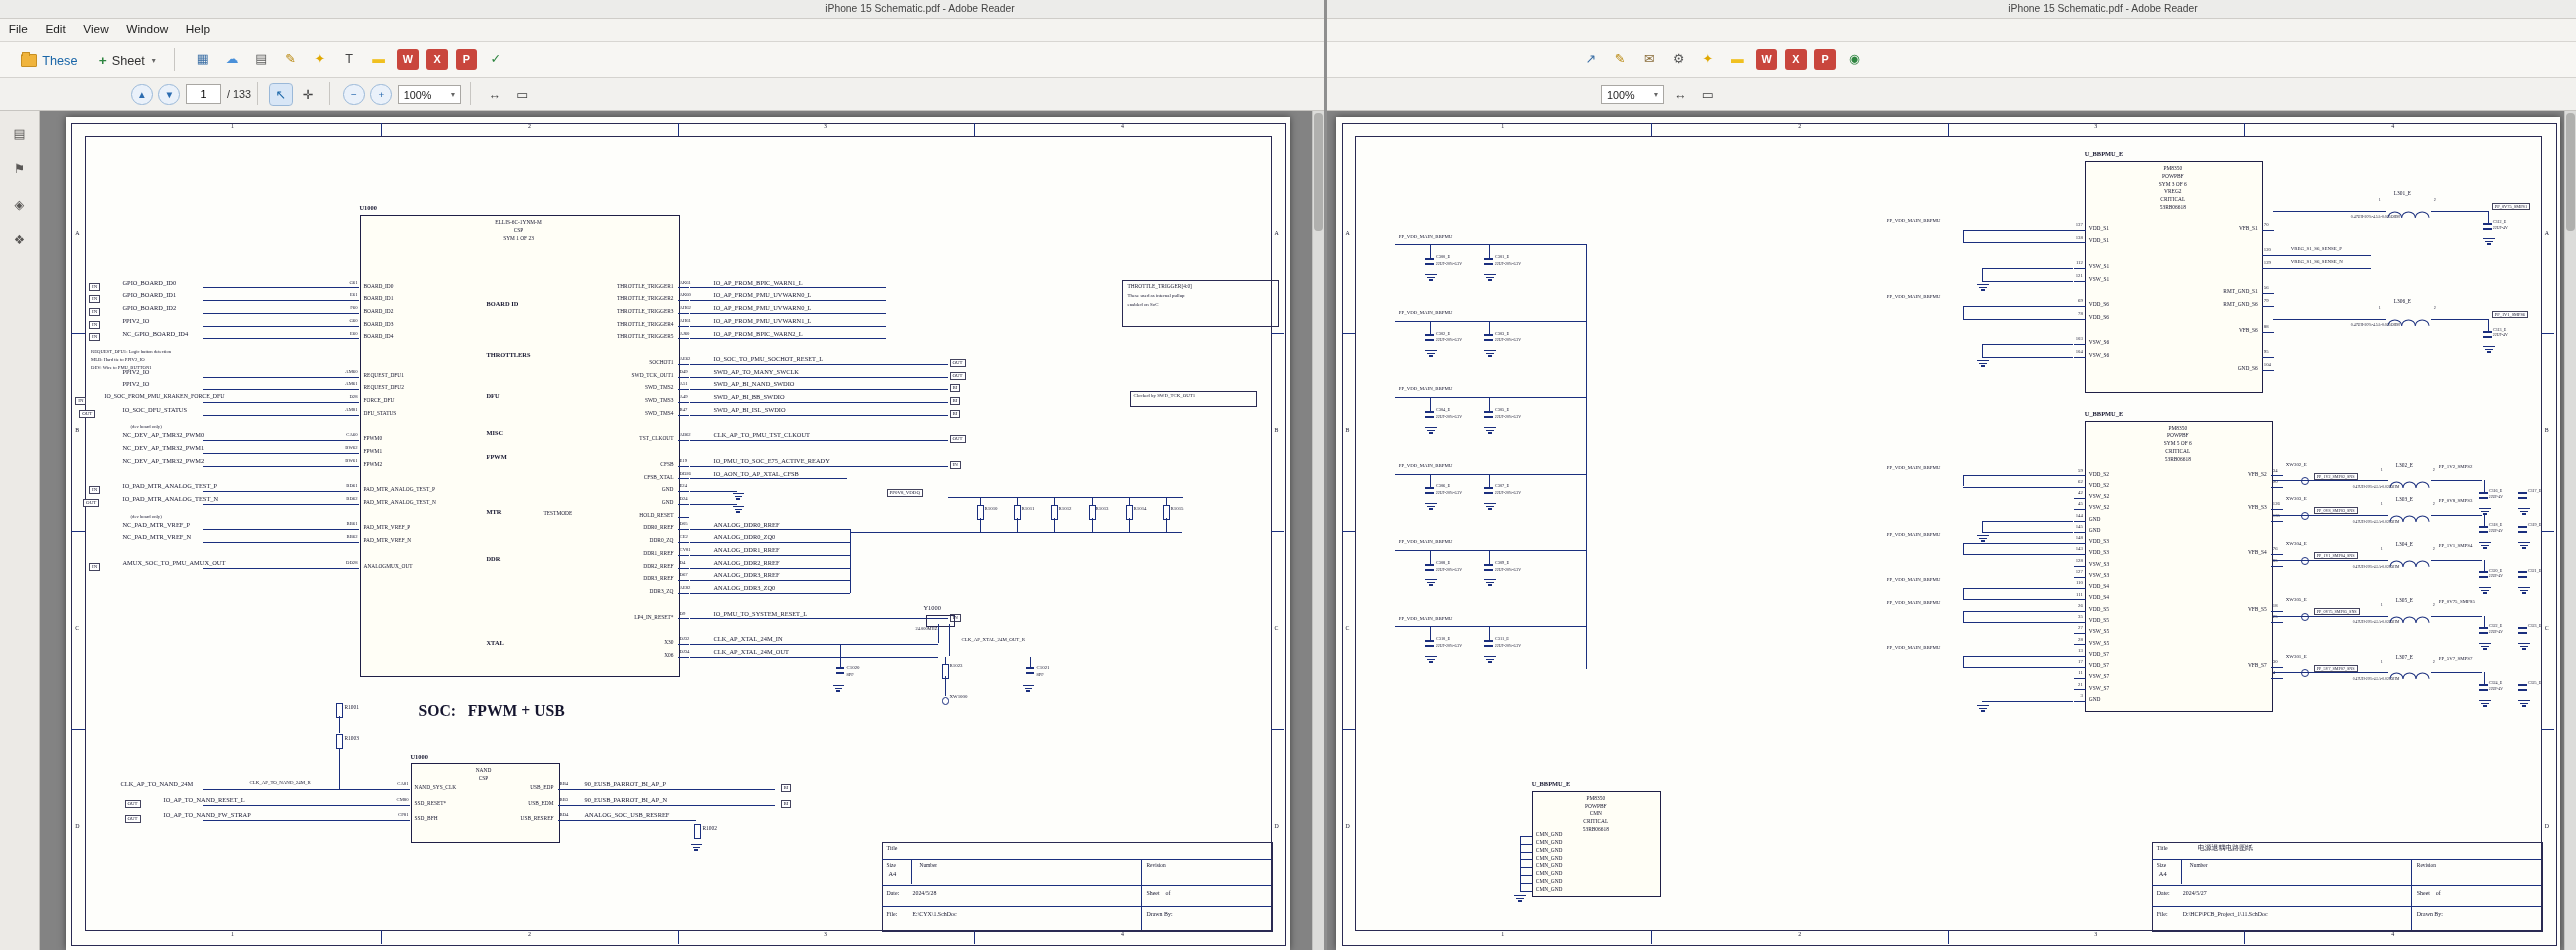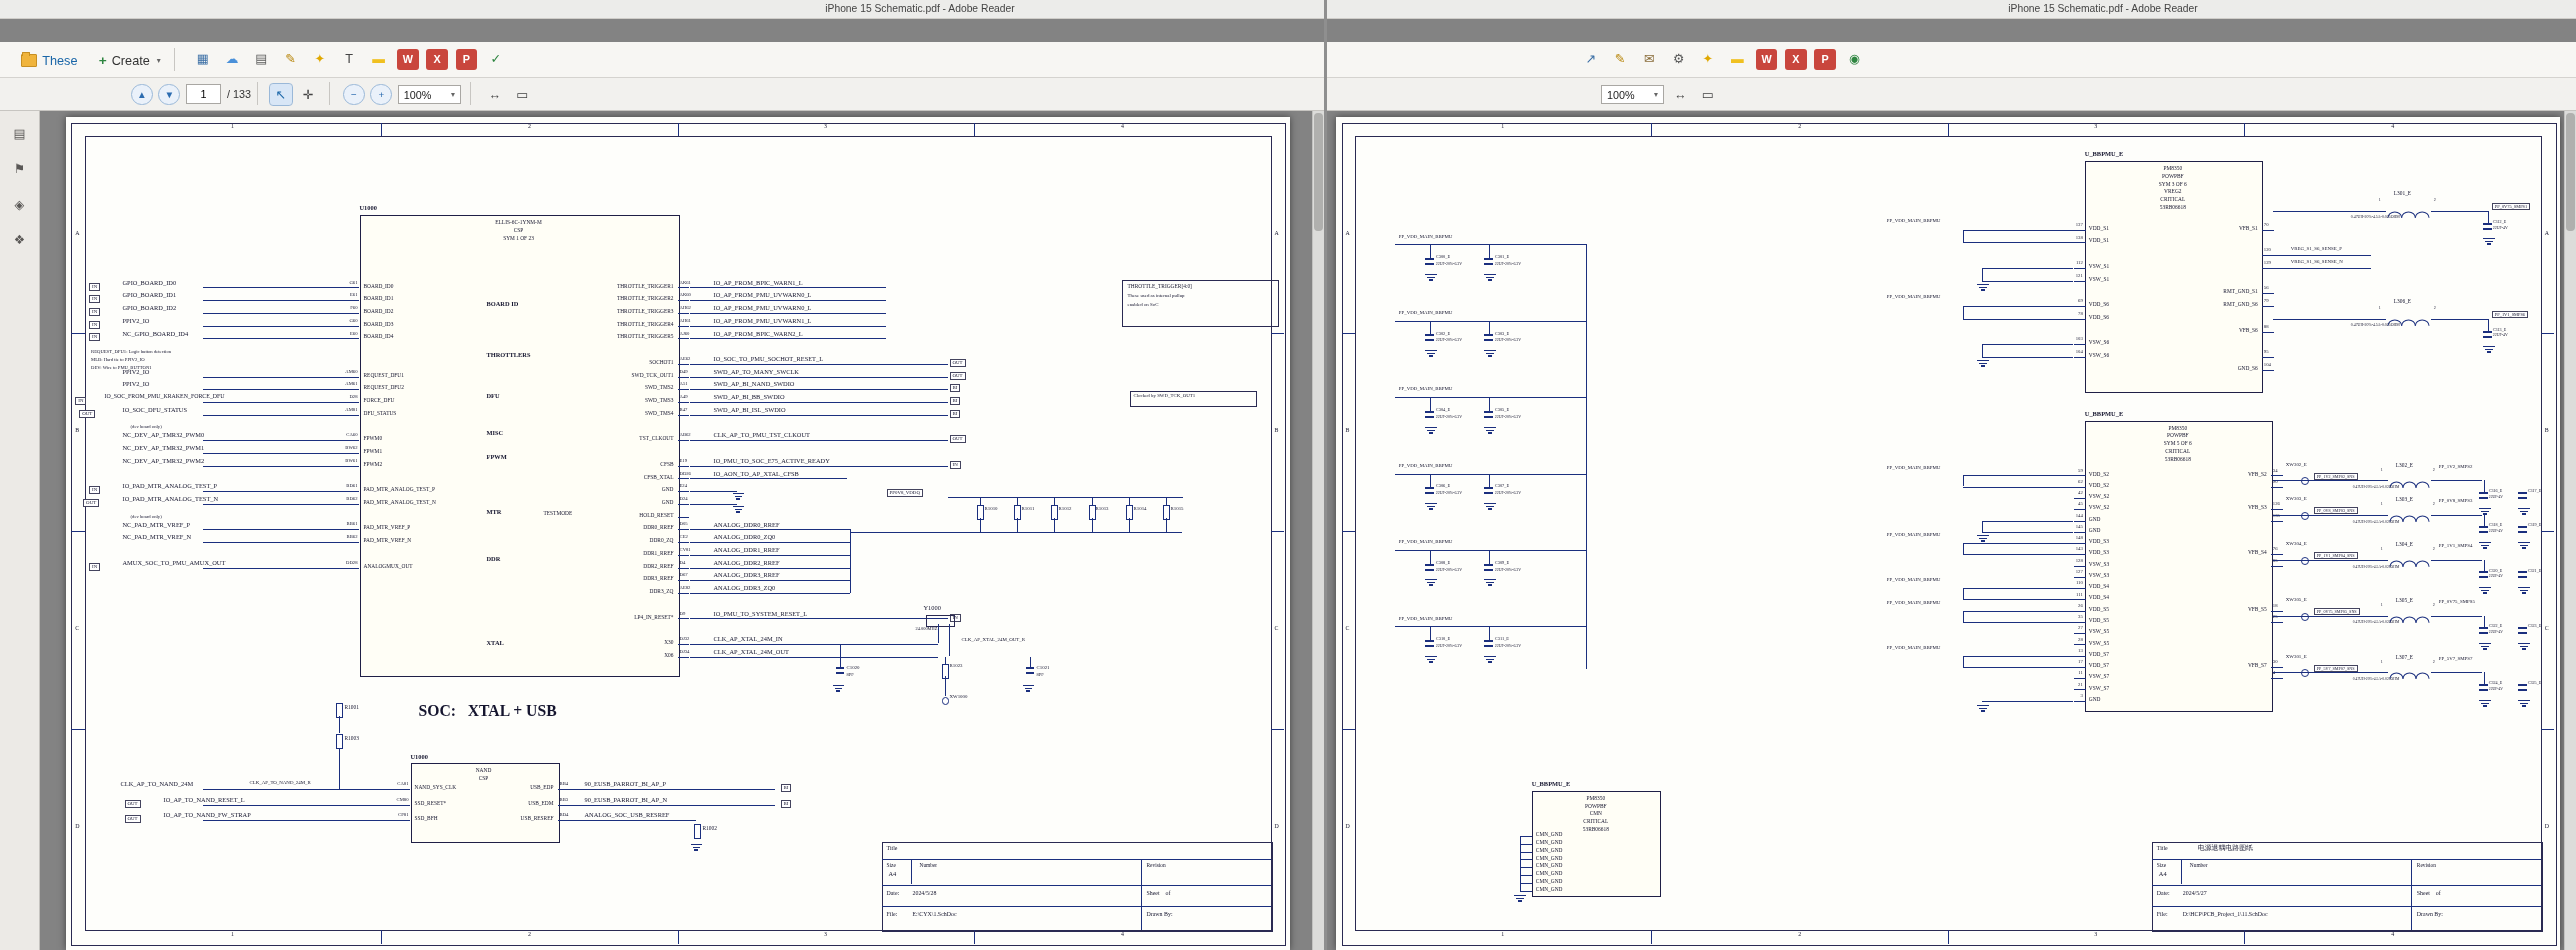--- a/index.html
+++ b/index.html
@@ -67,29 +67,32 @@
 </head>
 <body>
 
 <div id="app">
 
   <div class="titlebar">
     <span class="wtitle" style="left:920px">iPhone 15 Schematic.pdf - Adobe Reader</span>
     <span class="wtitle" style="left:2103px">iPhone 15 Schematic.pdf - Adobe Reader</span>
   </div>
 
+  <div class="menubar">
+    <span id="menu-items"><span class="menu-item">File</span><span class="menu-item">Edit</span><span class="menu-item">View</span><span class="menu-item">Window</span><span class="menu-item">Help</span></span>
+  </div>
 
   <div class="toolband">
     <div class="open-btn">
       <span class="folder-ic"></span>
       <span class="open-label">These</span>
     </div>
     <div class="create-btn">
       <span class="plus-ic">+</span>
-      <span class="create-label">Create</span>
+      <span class="create-label">Sheet</span>
       <span class="caret">▾</span>
     </div>
     <div class="tb-sep" style="left:174px"></div>
     <div class="icon-row" id="tb-left-icons" style="left:192px">
         <span class="tb-ic" style="color: rgb(58, 110, 165);">▦</span>
         <span class="tb-ic" style="color: rgb(74, 144, 217);">☁</span>
         <span class="tb-ic" style="color: rgb(90, 90, 90);">▤</span>
         <span class="tb-ic" style="color: rgb(184, 134, 11);">✎</span>
         <span class="tb-ic" style="color: rgb(224, 168, 0);">✦</span>
         <span class="tb-ic" style="color: rgb(68, 68, 68);">T</span>
@@ -506,21 +509,21 @@
           <i></i>
           <i></i>
         </div>
         <div class="se se-v" style="left: 879px; top: 540px; height: 6.9px;"></div>
         <div class="se se-r" style="left: 876px; top: 547px;"></div>
         <div class="se se-t" style="left: 884px; top: 547px; font-size: 4.9px;">R1023</div>
         <div class="se se-v" style="left: 879px; top: 559px; height: 20.6px;"></div>
         <div class="se se-o" style="left: 876px; top: 580px;"></div>
         <div class="se se-t" style="left: 884px; top: 578px; font-size: 4.9px;">XW1000</div>
         <div class="se se-t" style="left: 896px; top: 521px; font-size: 4.9px;">CLK_AP_XTAL_24M_OUT_R</div>
-        <div class="se se-t" style="left: 353px; top: 586px; font-size: 15.7px; font-weight: 700;">SOC:   XTAL + USB</div>
+        <div class="se se-t" style="left: 353px; top: 586px; font-size: 15.7px; font-weight: 700;">SOC:   FPWM + USB</div>
         <div class="se se-k" style="left: 345px; top: 646px; width: 147px; height: 78px;"></div>
         <div class="se se-t" style="left: 345px; top: 637px; font-size: 6.4px; font-weight: 700;">U1000</div>
         <div class="se se-t" style="left: 418px; top: 651px; font-size: 5.4px; transform: translateX(-50%);">NAND</div>
         <div class="se se-t" style="left: 418px; top: 659px; font-size: 5.4px; transform: translateX(-50%);">CSP</div>
         <div class="se se-h" style="left: 333px; top: 672px; width: 11.8px;"></div>
         <div class="se se-t" style="left: 343px; top: 665px; font-size: 4.7px; transform: translateX(-100%);">CA81</div>
         <div class="se se-t" style="left: 349px; top: 668px; font-size: 5.4px;">NAND_SYS_CLK</div>
         <div class="se se-h" style="left: 333px; top: 688px; width: 11.8px;"></div>
         <div class="se se-t" style="left: 343px; top: 681px; font-size: 4.7px; transform: translateX(-100%);">CM80</div>
         <div class="se se-t" style="left: 349px; top: 684px; font-size: 5.4px;">SSD_RESET*</div>

